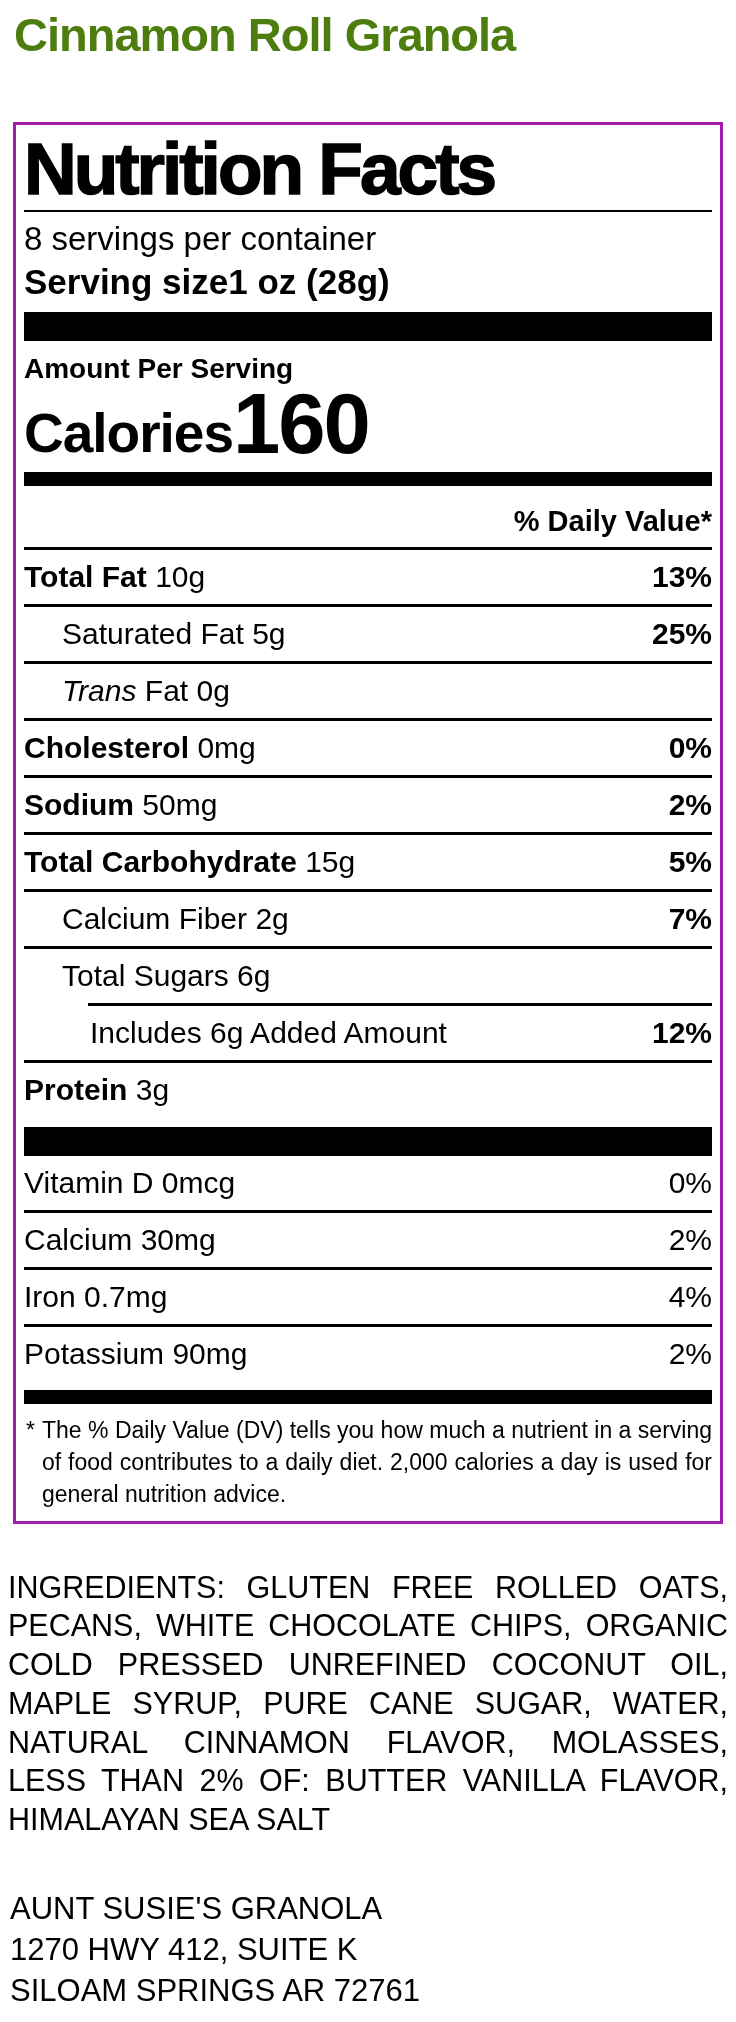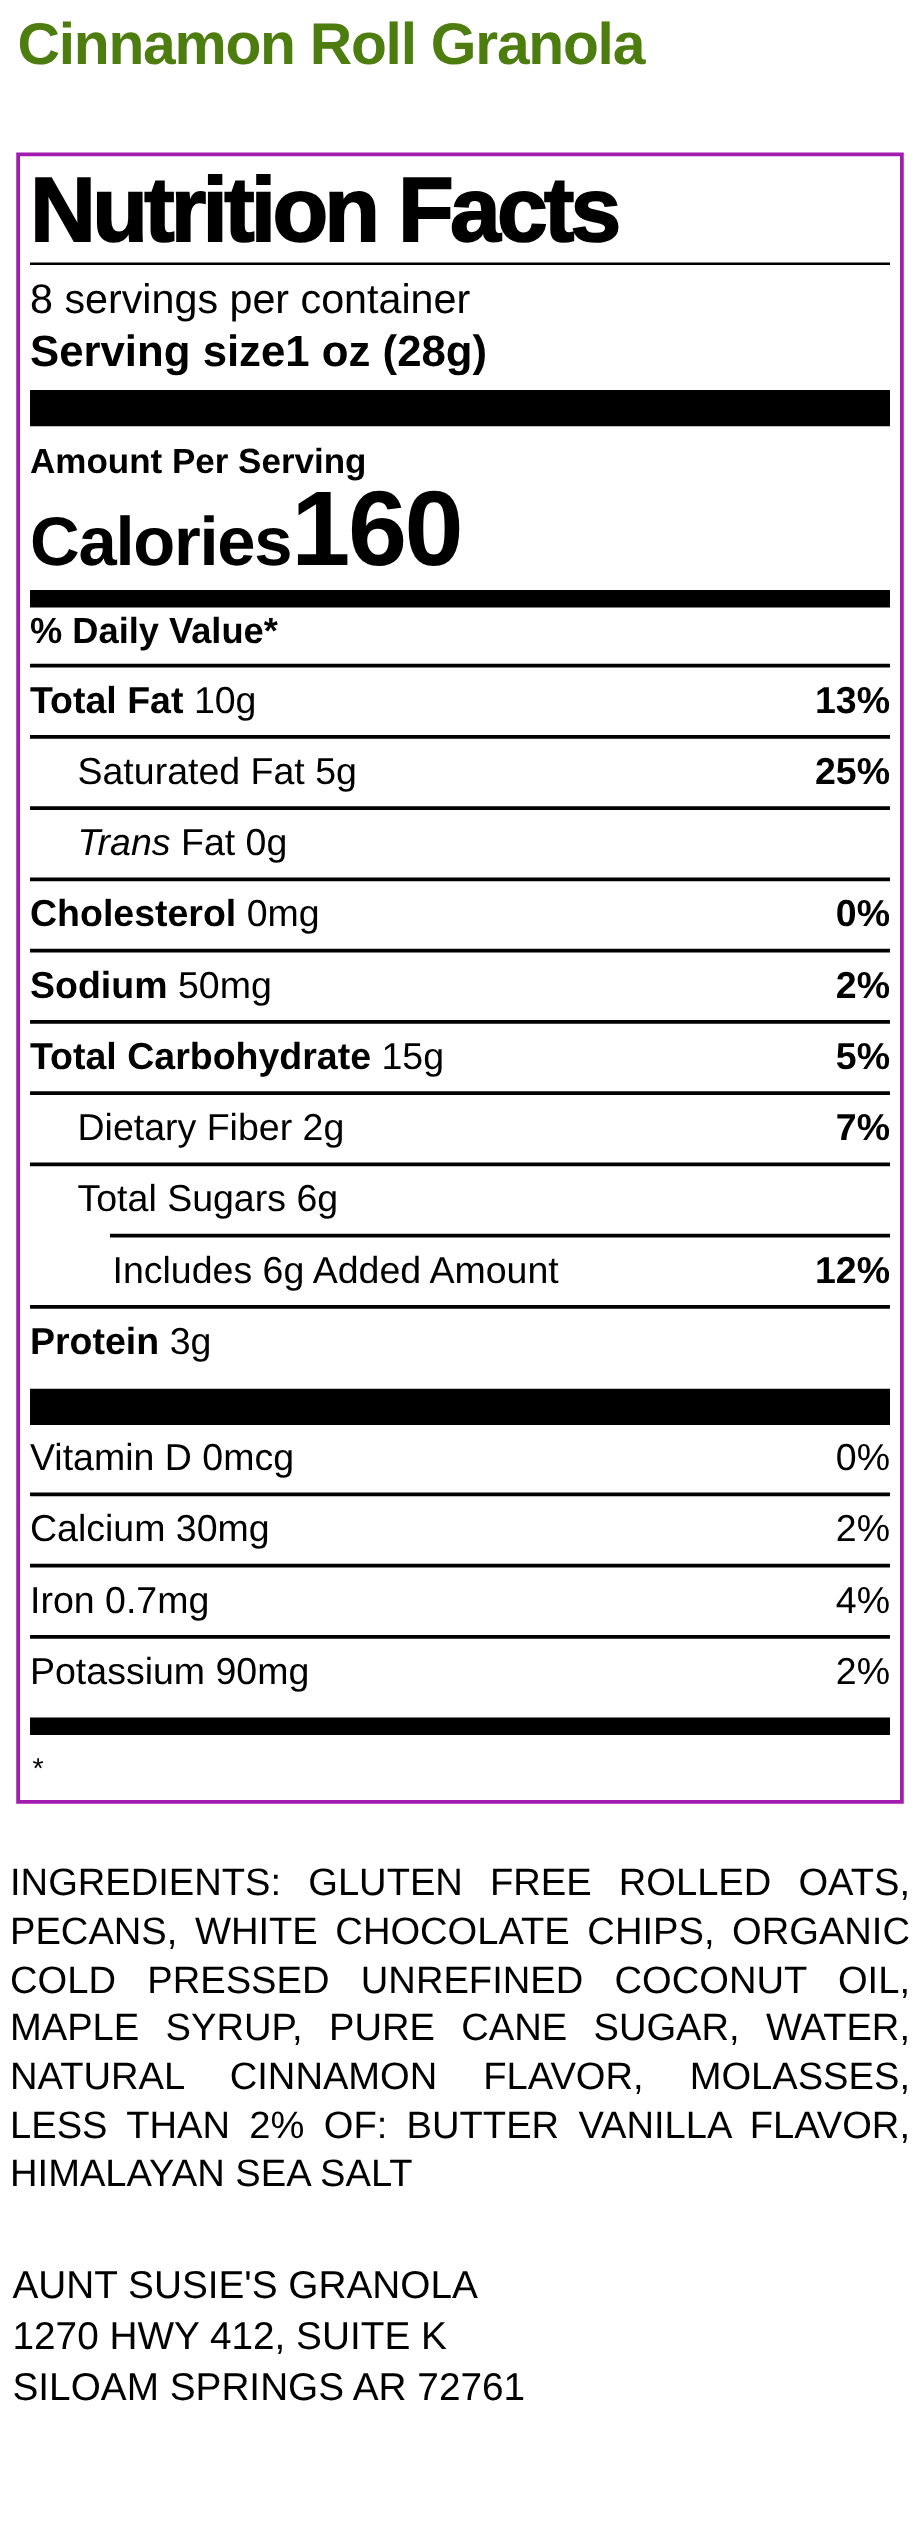--- a/index.html
+++ b/index.html
@@ -42,22 +42,22 @@
   .bar-thick { height: 29px; background: #000; margin-top: 10px; }
   .aps { font-size: 28px; font-weight: 700; margin-top: 13px; line-height: 1.1; }
   .cal-row {
     display: flex; align-items: flex-end;
     margin-top: 0px;
   }
   .cal-label { font-size: 55px; font-weight: 700; letter-spacing: -1px; line-height: 1.1; }
   .cal-value { font-size: 85px; font-weight: 700; letter-spacing: -2px; line-height: 0.92; }
   .bar-medium { height: 14px; background: #000; margin-top: 9px; }
   .dv-header {
-    font-size: 29px; font-weight: 700;
-    padding: 4px 0 9px 0; line-height: 1.1;
+    text-align: right; font-size: 29px; font-weight: 700;
+    padding: 20px 0 9px 0; line-height: 1.1;
   }
   .sep { height: 3px; background: #000; }
   .sep.ind2 { margin-left: 64px; }
   .row {
     display: flex; justify-content: space-between; align-items: baseline;
     font-size: 30px; padding: 10px 0 11px 0; line-height: 1.1;
   }
   .row .left { display: inline; }
   .row .name { font-weight: 700; margin-top: 39px; }
   .row.plain .name { font-weight: 400; }
@@ -140,21 +140,21 @@
   </div>
 
   <div class="sep"></div>
   <div class="row">
     <span class="left"><span class="name">Total Carbohydrate</span> <span class="amount">15g</span></span>
     <span class="dv">5%</span>
   </div>
 
   <div class="sep"></div>
   <div class="row plain ind1">
-    <span class="left"><span class="name">Dietary Fiber</span> <span class="amount">2g</span></span>
+    <span class="left"><span class="name">Calcium Fiber</span> <span class="amount">2g</span></span>
     <span class="dv">7%</span>
   </div>
 
   <div class="sep"></div>
   <div class="row plain ind1">
     <span class="left"><span class="name">Total Sugars</span> <span class="amount">6g</span></span>
     <span class="dv"></span>
   </div>
 
   <div class="sep ind2"></div>
@@ -188,20 +188,21 @@
   <div class="sep"></div>
   <div class="row plain plain-dv">
     <span class="left"><span class="name">Potassium 90mg</span></span>
     <span class="dv">2%</span>
   </div>
 
   <div class="bar-medium"></div>
 
   <div class="footnote">
     <span class="star">*</span>
+    <span class="text">The % Daily Value (DV) tells you how much a nutrient in a serving of food contributes to a daily diet. 2,000 calories a day is used for general nutrition advice.</span>
   </div>
 
 </div>
 
 <p class="ingredients">INGREDIENTS: GLUTEN FREE ROLLED OATS, PECANS, WHITE CHOCOLATE CHIPS, ORGANIC COLD PRESSED UNREFINED COCONUT OIL, MAPLE SYRUP, PURE CANE SUGAR, WATER, NATURAL CINNAMON FLAVOR, MOLASSES, LESS THAN 2% OF: BUTTER VANILLA FLAVOR, HIMALAYAN SEA SALT</p>
 
 <div class="address">
   <div>AUNT SUSIE'S GRANOLA</div>
   <div>1270 HWY 412, SUITE K</div>
   <div>SILOAM SPRINGS AR 72761</div>

